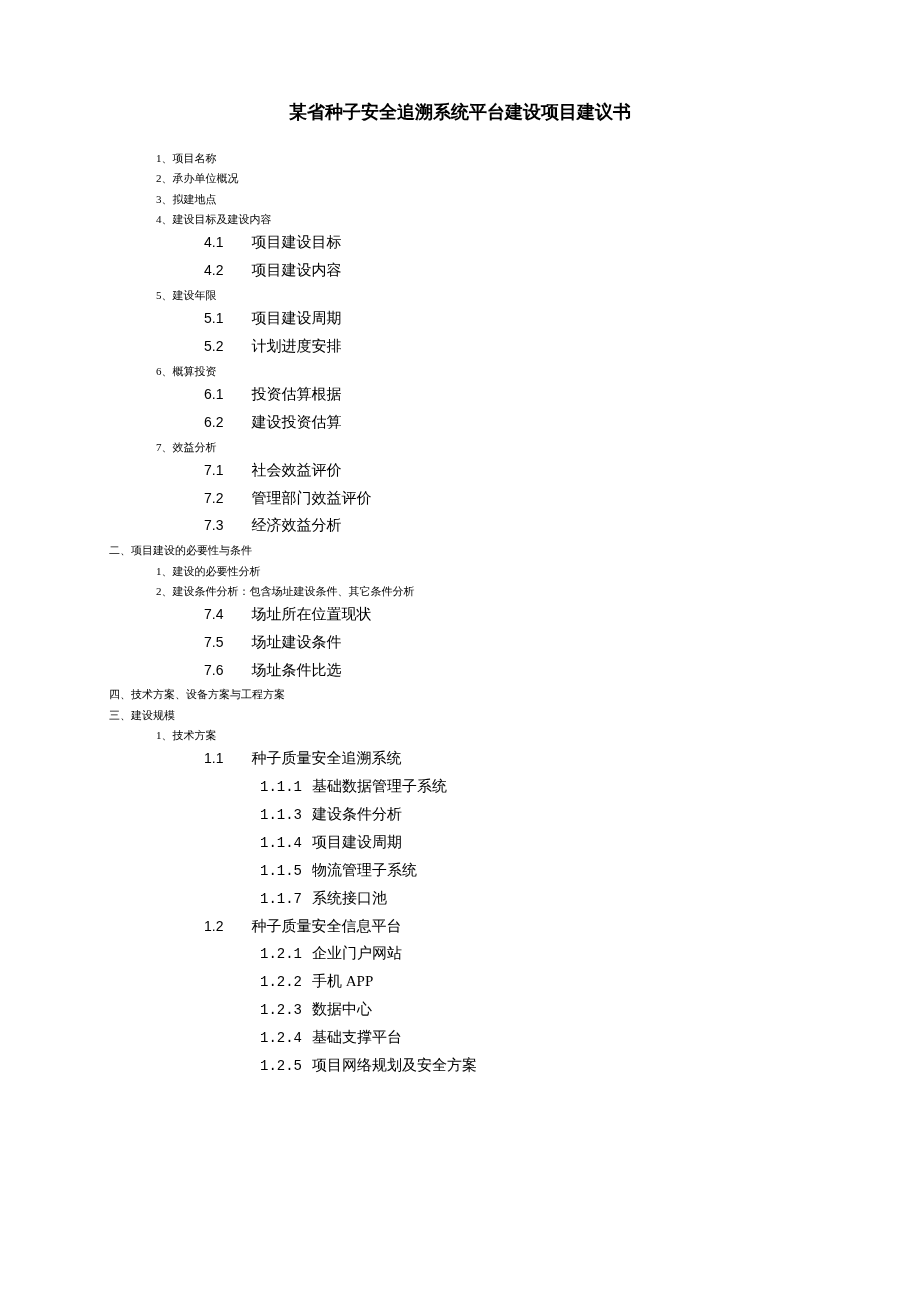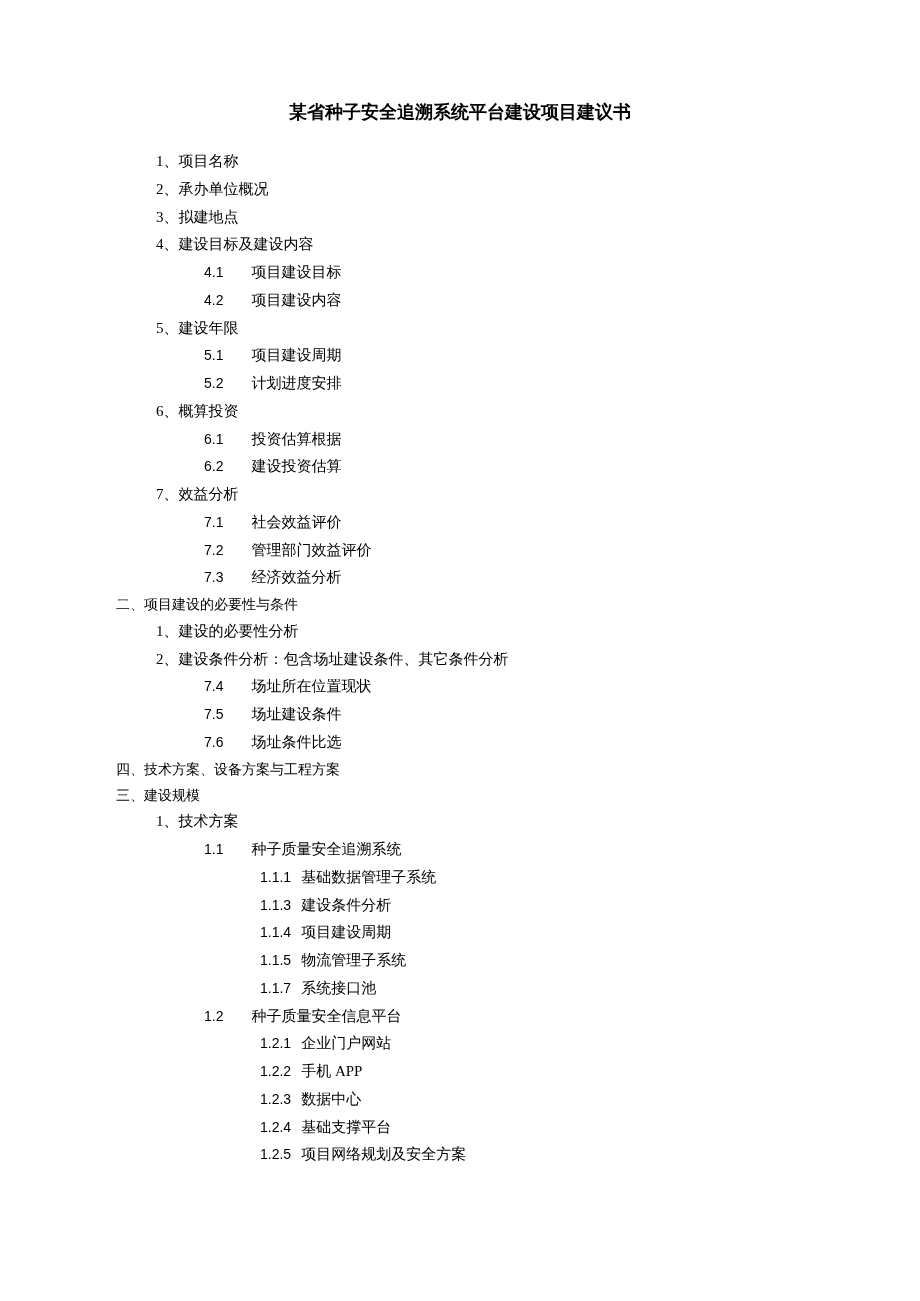--- a/index.html
+++ b/index.html
@@ -15,46 +15,46 @@
       box-sizing: border-box;
     }
     h1 {
       text-align: center;
       font-size: 18px;
       font-weight: bold;
       margin: 0 0 24px 0;
       font-family: "SimHei", "黑体", sans-serif;
     }
     .lvl1 {
-      font-size: 14px;
+      font-size: 11px;
       line-height: 1.85;
-      margin-left: 16px;
+      margin-left: 9px;
     }
     .lvl2 {
-      font-size: 15px;
+      font-size: 11px;
       line-height: 1.85;
       margin-left: 56px;
     }
     .lvl3 {
       font-size: 15px;
       line-height: 1.85;
       margin-left: 104px;
     }
     .lvl3 .num {
       font-family: Arial, sans-serif;
       font-size: 14px;
       margin-right: 28px;
     }
     .lvl4 {
       font-size: 15px;
       line-height: 1.85;
       margin-left: 160px;
     }
     .lvl4 .num {
-      font-family: Liberation Sans, sans-serif;
+      font-family: Liberation Mono, monospace;
       font-size: 14px;
       margin-right: 10px;
     }
   </style>
 </head>
 <body>
 
 <div class="page">
   <h1>某省种子安全追溯系统平台建设项目建议书</h1>
 

